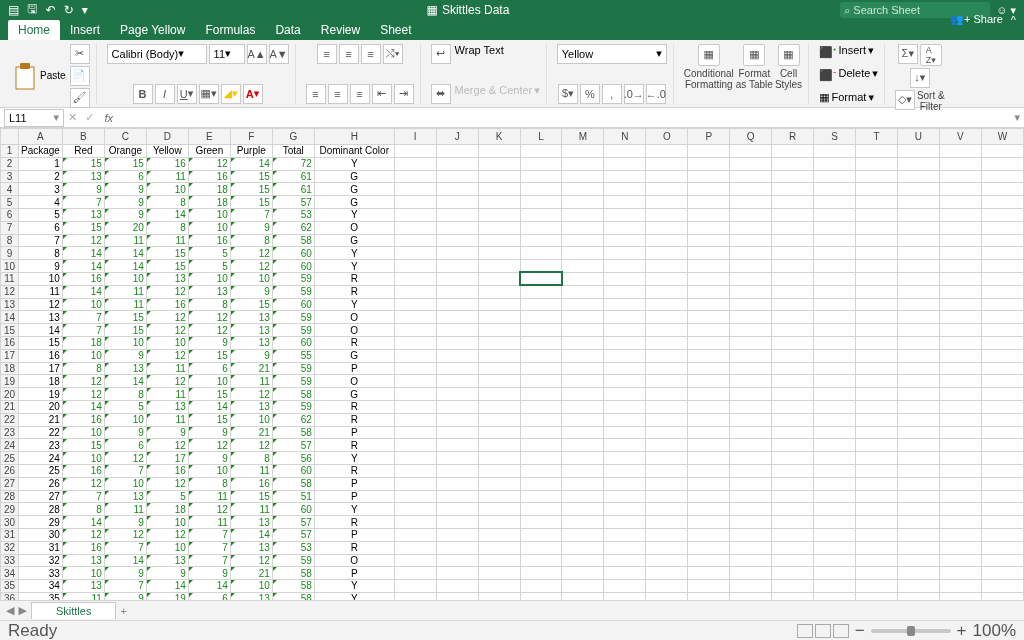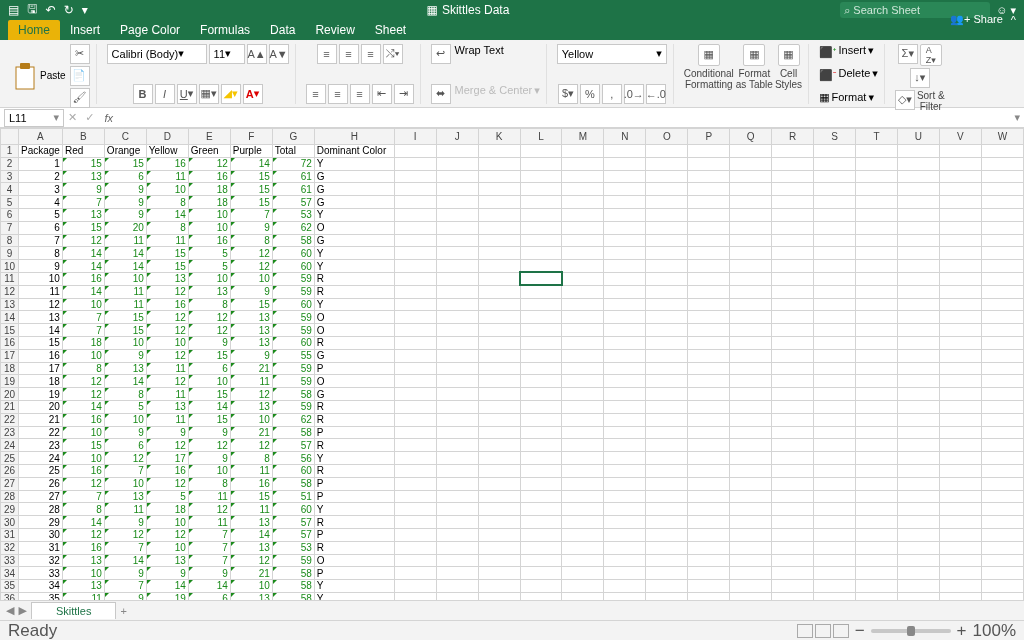--- a/index.html
+++ b/index.html
@@ -6,39 +6,39 @@
   body { font-family: -apple-system, "Segoe UI", sans-serif; font-size: 11px; background: #fff; width: 1024px; height: 640px; overflow: hidden; position: relative; }
   .titlebar { height: 20px; background: #1e7347; display: flex; align-items: center; color: #fff; }
   .tb-left { display: flex; gap: 8px; padding: 0 8px; align-items: center; }
   .tb-left span { font-size: 12px; }
   .tb-title { flex: 1; text-align: center; font-size: 12px; display: flex; align-items:center; justify-content:center; gap:4px;}
   .tb-right { display:flex; align-items:center; gap:6px; padding-right:8px;}
   .search-box { background:#2a8757; border-radius:3px; width:150px; height:16px; display:flex; align-items:center; padding:0 4px; color:#cfe7d9; font-size:11px; gap:3px;}
   .menubar { height:20px; background:#1e7347; display:flex; align-items:flex-end; padding:0 8px; justify-content:space-between;}
   .menu-tabs { display:flex;}
   .menu-tab { padding:3px 10px; color:#fff; font-size:12px; cursor:pointer;}
-  .menu-tab.active { background:#eab308; color:#1e7347; border-radius:2px 2px 0 0;}
+  .menu-tab.active { background:#ffffff; color:#1e7347; border-radius:2px 2px 0 0;}
   .menu-right { color:#fff; display:flex; align-items:center; gap:8px; padding-bottom:14px;}
   .ribbon { height:68px; background:#f3f3f3; border-bottom:1px solid #d4d4d4; display:flex; align-items:center; padding:2px 6px; gap:4px; }
   .rgroup { display:flex; flex-direction:column; align-items:center; justify-content:space-between; height:60px; padding:0 6px; border-right:1px solid #e0e0e0;}
   .rgroup:last-child{border-right:none;}
   .paste-btn { display:flex; flex-direction:row; align-items:center; gap:2px; font-size:10px;}
   .mini-ic { width:22px; height:22px; border:1px solid #c8c8c8; border-radius:2px; background:#fff; display:inline-flex; align-items:center; justify-content:center; font-size:11px; color:#555;}
   .sel-box{border:1px solid #c8c8c8; background:#fff; height:20px; display:flex; align-items:center; padding:0 4px; font-size:11px;}
   .small-btn{width:20px;height:20px;border:1px solid #c8c8c8;background:#fff;display:inline-flex;align-items:center;justify-content:center;font-size:11px;color:#555;}
   .formula-row{height:20px;background:#fff;border-bottom:1px solid #d4d4d4;display:flex;align-items:center;}
   .name-box{width:60px;height:18px;border:1px solid #c8c8c8;margin-left:4px;display:flex;align-items:center;padding:0 4px;font-size:11px;}
   .fx{padding:0 6px;color:#666;font-style:italic;font-size:11px;}
   .grid-wrap{overflow:auto;height:472px;position:relative;}
   table.sheet{border-collapse:collapse;table-layout:fixed;}
   .sheet th,.sheet td{border:1px solid #d4d4d4;height:12.8px;font-size:10px;padding:0 2px;white-space:nowrap;overflow:hidden;}
   .sheet thead th{background:#f3f3f3;text-align:center;font-weight:normal;color:#444;height:16px;}
   .sheet th.rowh{background:#f3f3f3;text-align:center;font-weight:normal;color:#444;width:18px;}
   .sheet td{text-align:right;}
-  .sheet td.t{text-align:left;}
+  .sheet td.t{text-align:center;}
   .col-A{width:42px;}
   .col-H{width:80px;}
   .col-gen{width:42px;}
   .active-cell{outline:2px solid #1e7347; outline-offset:-1px;}
   .gm{color:#1a8a1a;position:relative;}
   .gm::before{content:"";position:absolute;top:0;left:0;border-top:4px solid #1a8a1a;border-right:4px solid transparent;}
   .tabbar{height:20px;background:#f3f3f3;border-top:1px solid #d4d4d4;display:flex;align-items:center;padding:0 6px;gap:4px;}
   .tabbar .nav{color:#888;cursor:pointer;}
   .sheet-tab{padding:2px 24px;background:#fff;border:1px solid #c8c8c8;border-bottom:none;font-size:11px;color:#1e7347;}
   .statusbar{height:20px;background:#f3f3f3;border-top:1px solid #d4d4d4;display:flex;align-items:center;justify-content:space-between;padding:0 8px;font-size:17px;color:#555;}
@@ -72,21 +72,21 @@
       <span>Search Sheet</span>
     </div>
     <span>☺ ▾</span>
   </div>
 </div>
 
 <div class="menubar">
   <div class="menu-tabs" id="menu-tabs">
       <div class="menu-tab active">Home</div>
       <div class="menu-tab">Insert</div>
-      <div class="menu-tab">Page Color</div>
+      <div class="menu-tab">Page Yellow</div>
       <div class="menu-tab">Formulas</div>
       <div class="menu-tab">Data</div>
       <div class="menu-tab">Review</div>
       <div class="menu-tab">Sheet</div>
     </div>
   <div class="menu-right">
     <span>👥+ <span>Share</span></span>
     <span>^</span>
   </div>
 </div>

